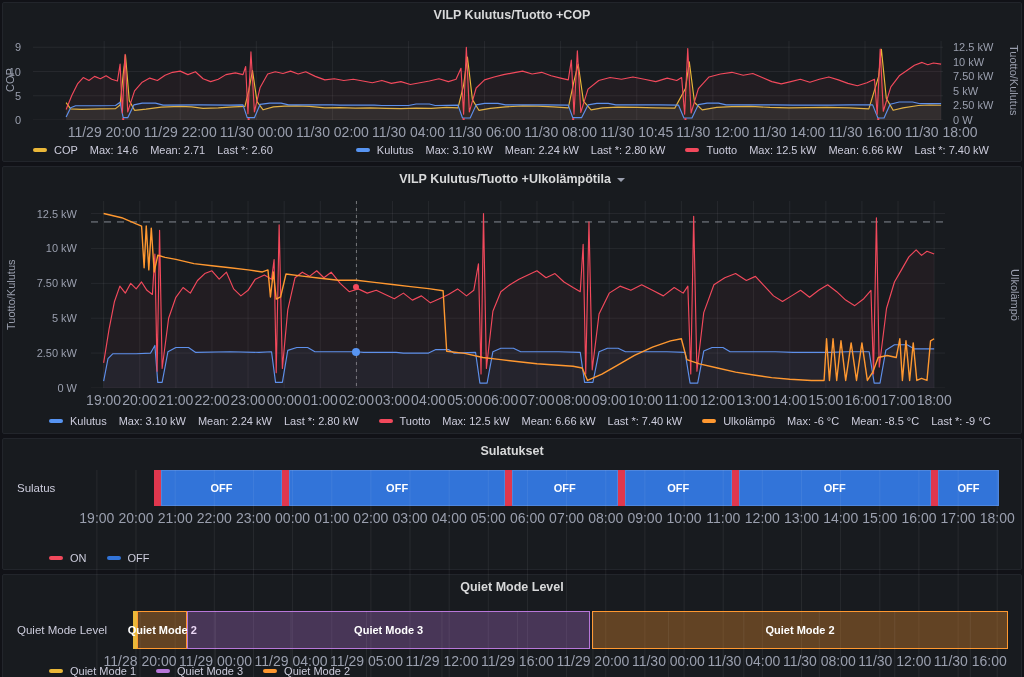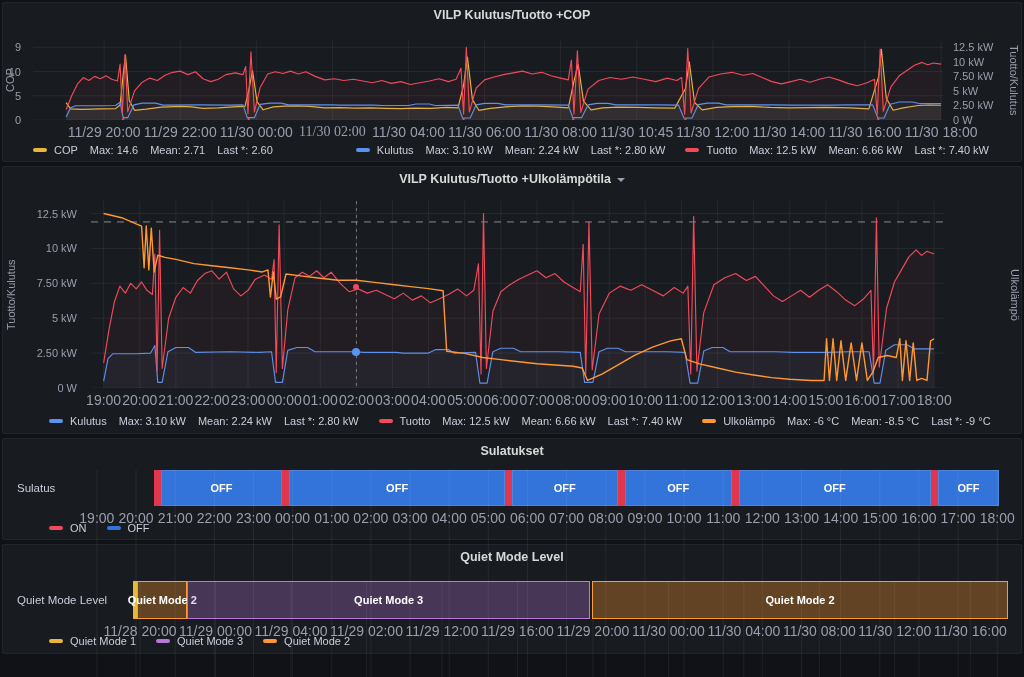--- a/index.html
+++ b/index.html
@@ -1,20 +1,20 @@
 <!DOCTYPE html>
 <html><head>
 <meta charset="utf-8">
 <style>
   html,body{margin:0;padding:0;background:#111217;width:1024px;height:677px;overflow:hidden;
     font-family:"Liberation Sans",sans-serif;}
   .panel{position:relative;background:#181b1f;border:1px solid #22252b;border-radius:2px;margin:0 2px 4px 2px;box-sizing:border-box;}
   #p1{height:160px;margin-top:2px}
   #p2{height:268px}
-  #p3{height:102px}
+  #p3{height:132px}
   #p4{height:110px}
   .ptitle{position:absolute;top:5px;left:0;right:0;text-align:center;font-size:12.5px;font-weight:700;color:#d8d9da;cursor:pointer;z-index:3}
   .ptitle .chev{display:inline-block;width:0;height:0;border-left:4px solid transparent;border-right:4px solid transparent;border-top:4px solid #9a9fae;margin-left:6px;vertical-align:middle}
   .plot{position:absolute;z-index:1}
   .plot svg{position:absolute;inset:0;width:100%;height:100%;display:block}
   .ycol{position:absolute;font-size:11px;color:#9a9fae;z-index:2}
   .ycol .ytick{position:absolute;transform:translateY(-50%);white-space:nowrap}
   .ycol.left .ytick{right:8px}
   .ycol.right .ytick{left:8px}
   .xaxis{position:absolute;font-size:14px;color:#9a9fae;z-index:2}
@@ -114,21 +114,21 @@
         <line x1="473.2" y1="293" x2="473.2" y2="300" stroke="#F2495C" stroke-width="2" vector-effect="non-scaling-stroke"></line>
         <line x1="593.6" y1="293" x2="593.6" y2="300" stroke="#F2495C" stroke-width="2" vector-effect="non-scaling-stroke"></line>
         <line x1="717.0" y1="293" x2="717.0" y2="300" stroke="#F2495C" stroke-width="2" vector-effect="non-scaling-stroke"></line>
         <line x1="928.9" y1="293" x2="928.9" y2="300" stroke="#F2495C" stroke-width="2" vector-effect="non-scaling-stroke"></line>
       </svg>
     </div>
   <div class="xaxis">
       <div class="xtick" style="left: 7.81773%;">11/29 20:00</div>
       <div class="xtick" style="left: 16.1789%;">11/29 22:00</div>
       <div class="xtick" style="left: 24.5401%;">11/30 00:00</div>
-      <div class="xtick" style="left: 32.9013%; font-family: Liberation Serif, serif;">11/30 02:00</div>
+      <div class="xtick" style="left: 32.9013%;">11/30 02:00</div>
       <div class="xtick" style="left: 41.2625%;">11/30 04:00</div>
       <div class="xtick" style="left: 49.6237%;">11/30 06:00</div>
       <div class="xtick" style="left: 57.9849%;">11/30 08:00</div>
       <div class="xtick" style="left: 66.3462%;">11/30 10:45</div>
       <div class="xtick" style="left: 74.7074%;">11/30 12:00</div>
       <div class="xtick" style="left: 83.0686%;">11/30 14:00</div>
       <div class="xtick" style="left: 91.4298%;">11/30 16:00</div>
       <div class="xtick" style="left: 99.791%;">11/30 18:00</div>
     </div>
   <div class="legend">
@@ -385,21 +385,21 @@
           <line x1="711.2" y1="0" x2="711.2" y2="300" stroke="rgba(255,255,255,0.07)" stroke-width="1" vector-effect="non-scaling-stroke"></line>
           <line x1="793.4" y1="0" x2="793.4" y2="300" stroke="rgba(255,255,255,0.07)" stroke-width="1" vector-effect="non-scaling-stroke"></line>
           <line x1="875.6" y1="0" x2="875.6" y2="300" stroke="rgba(255,255,255,0.07)" stroke-width="1" vector-effect="non-scaling-stroke"></line>
           <line x1="957.9" y1="0" x2="957.9" y2="300" stroke="rgba(255,255,255,0.07)" stroke-width="1" vector-effect="non-scaling-stroke"></line>
         </svg></div>
     </div>
   <div class="xaxis">
       <div class="xtick" style="left: 5.3443%;">11/28 20:00</div>
       <div class="xtick" style="left: 13.5663%;">11/29 00:00</div>
       <div class="xtick" style="left: 21.7883%;">11/29 04:00</div>
-      <div class="xtick" style="left: 30.0103%;">11/29 02:00</div>
+      <div class="xtick" style="left: 30.0103%;">11/29 05:00</div>
       <div class="xtick" style="left: 38.2323%;">11/29 12:00</div>
       <div class="xtick" style="left: 46.4543%;">11/29 16:00</div>
       <div class="xtick" style="left: 54.6763%;">11/29 20:00</div>
       <div class="xtick" style="left: 62.8983%;">11/30 00:00</div>
       <div class="xtick" style="left: 71.1202%;">11/30 04:00</div>
       <div class="xtick" style="left: 79.3422%;">11/30 08:00</div>
       <div class="xtick" style="left: 87.5642%;">11/30 12:00</div>
       <div class="xtick" style="left: 95.7862%;">11/30 16:00</div>
     </div>
   <div class="legend">

